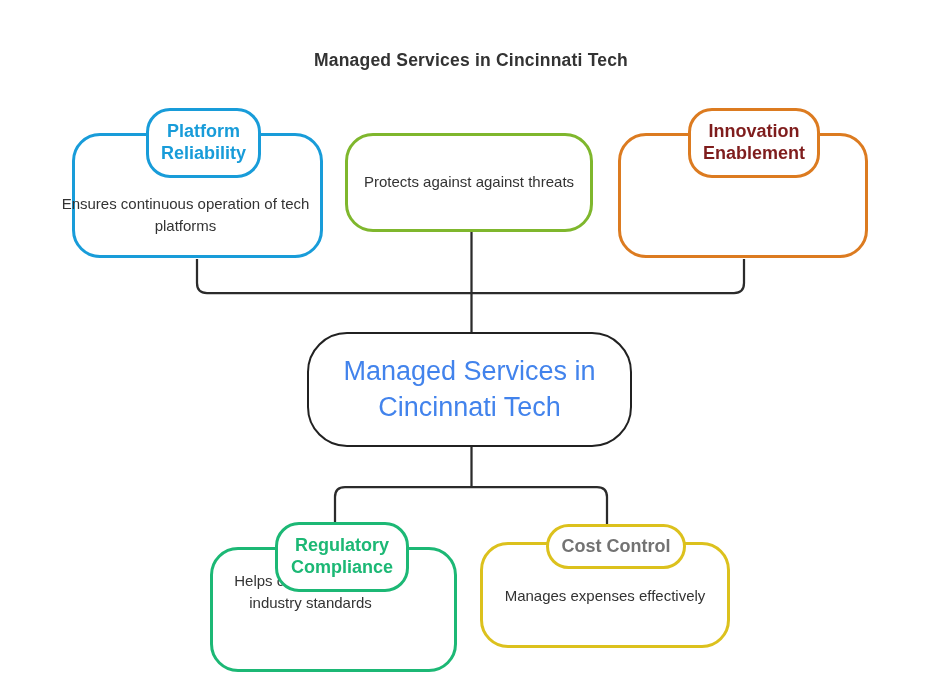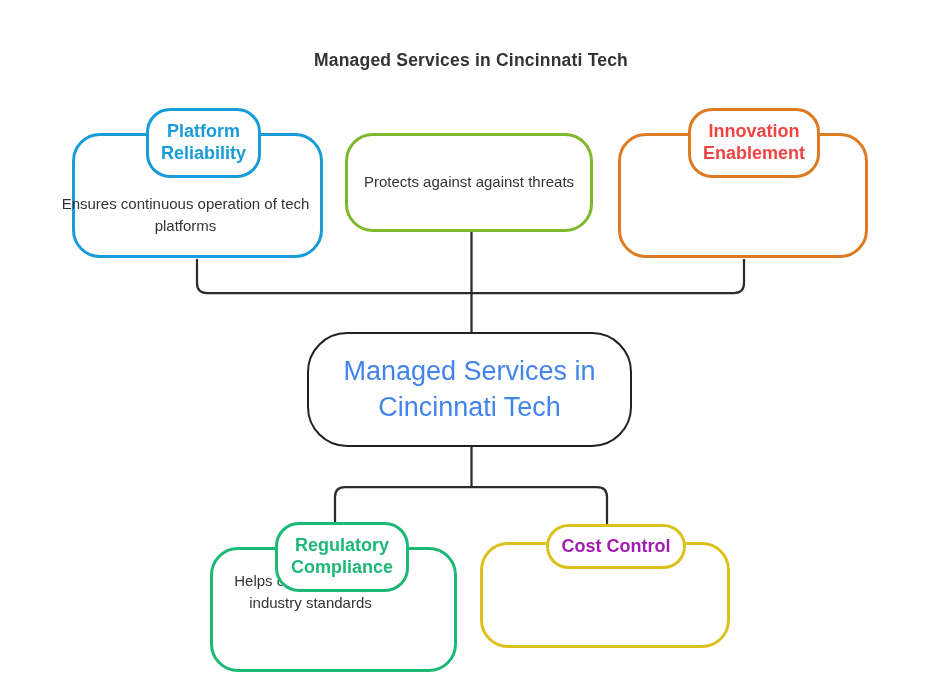--- a/index.html
+++ b/index.html
@@ -128,26 +128,27 @@
   </svg>
 
   <div class="box box-platform" style="border-color: rgb(24, 156, 217);"></div>
   <div class="badge badge-platform" style="border-color: rgb(24, 156, 217); color: rgb(24, 156, 217);">Platform Reliability</div>
   <div class="desc desc-platform" style="color: rgb(51, 51, 51);">Ensures continuous operation of tech platforms</div>
 
   <div class="box box-cyber" style="border-color: rgb(127, 183, 45);"></div>
   <div class="desc desc-cyber" style="color: rgb(51, 51, 51);">Protects against against threats</div>
 
   <div class="box box-innovation" style="border-color: rgb(220, 123, 32);"></div>
-  <div class="badge badge-innovation" style="border-color: rgb(220, 123, 32); color: #ef4444;">Innovation Enablement</div>
+  <div class="badge badge-innovation" style="border-color: rgb(220, 123, 32); color: #7f1d1d;">Innovation Enablement</div>
 
   <div class="center-node" style="border-color: rgb(33, 33, 33);">
     <div class="center-text" style="color: rgb(66, 131, 236);">Managed Services in Cincinnati Tech</div>
   </div>
 
   <div class="box box-regulatory" style="border-color: rgb(28, 184, 117);"></div>
   <div class="badge badge-regulatory" style="border-color: rgb(28, 184, 117); color: rgb(28, 184, 117);">Regulatory Compliance</div>
   <div class="desc desc-regulatory" style="color: rgb(51, 51, 51);">Helps companies meet industry standards</div>
 
   <div class="box box-cost" style="border-color: rgb(220, 193, 29);"></div>
-  <div class="badge badge-cost" style="border-color: rgb(220, 193, 29); color: #a21caf;">Cost Control</div>
+  <div class="badge badge-cost" style="border-color: rgb(220, 193, 29); color: #737373;">Cost Control</div>
+  <div class="desc desc-cost" style="color: rgb(51, 51, 51);">Manages expenses effectively</div>
 
 </div>
 
 </body></html>

